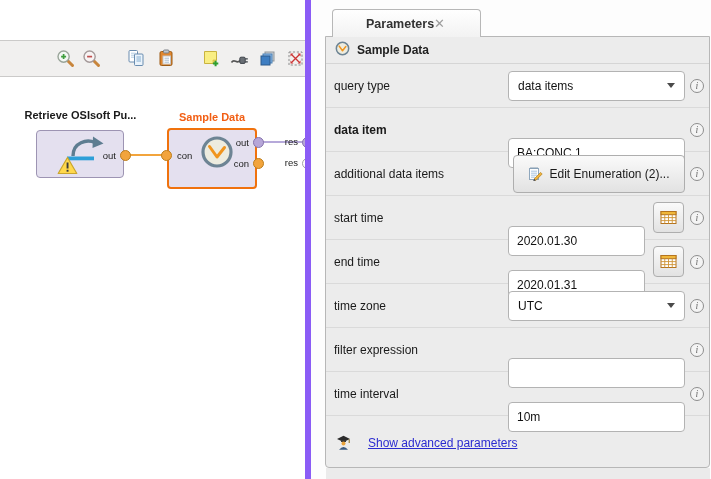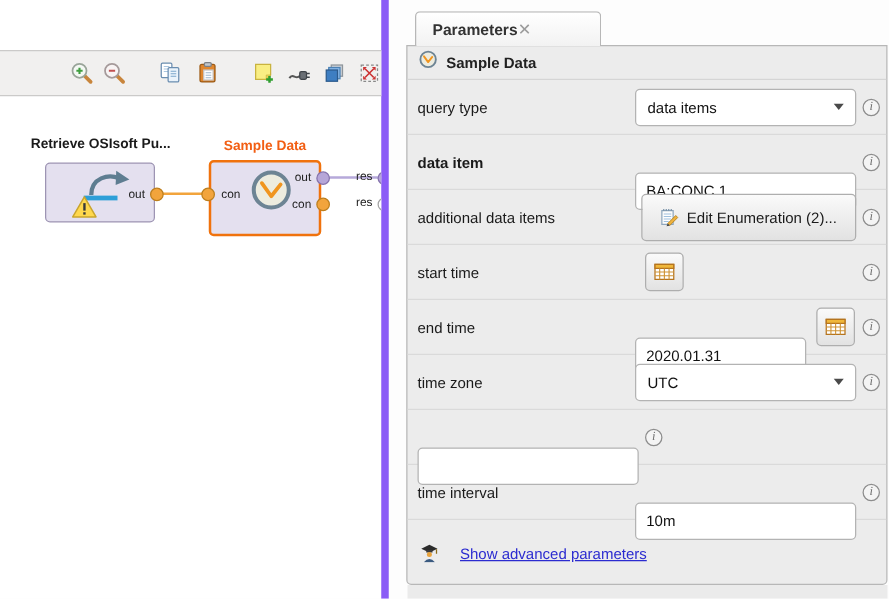--- a/index.html
+++ b/index.html
@@ -30,21 +30,21 @@
   .port { position:absolute; width:11px; height:11px; border-radius:50%; }
   .port.orange { background:#f2a43c; border:1px solid #bd7e1c; }
   .port.purple { background:#b6a6d8; border:1px solid #8674ad; }
   .port.hollow { background:#fff; border:1px solid #a3a3a3; }
 
   .portlabel { position:absolute; font-size:9.5px; color:#222; white-space:nowrap; }
 
   
   .panel-tab { position:absolute; left:332px; top:9px; width:149px; height:28px; z-index:3;
                background:linear-gradient(#ffffff,#f2f2f2); border:1px solid #b7b7b7; border-bottom:none;
-               border-radius:4px 4px 0 0; display:flex; align-items:center; justify-content:flex-start;
+               border-radius:4px 4px 0 0; display:flex; align-items:center; justify-content:center;
                padding:0 15px 0 13px; }
   .panel-tab .title { font-weight:bold; font-size:12.5px; color:#333; }
   .tab-close { color:#9c9c9c; font-size:13px; line-height:13px; cursor:pointer; }
 
   .panel-body { position:absolute; left:325px; top:36px; width:385px; height:432px; z-index:2;
                 background:#ececec; border:1px solid #b7b7b7; border-radius:0 0 4px 4px; }
   .below-panel { position:absolute; left:326px; top:468px; width:384px; height:11px; background:#ebebeb; }
 
   .panel-header { height:27px; display:flex; align-items:center; padding-left:9px;
                   border-bottom:1px solid #d5d5d5; }
@@ -246,20 +246,21 @@
         </span>
         <span>Edit Enumeration (2)...</span>
       </button>
     </div>
     <span class="info">i</span>
   </div>
 
   <div class="prow">
     <span class="plabel">start time</span>
     <div class="ctrl-zone">
+      <input class="tinput short" type="text" value="2020.01.30" style="">
       <button class="calbtn">
         <svg width="17" height="15" viewBox="0 0 17 15">
             <rect x="1" y="1.5" width="15" height="12" fill="#fff" stroke="#b5741e"></rect>
             <rect x="1" y="1.5" width="15" height="3.2" fill="#f0b73a" stroke="#b5741e"></rect>
             <path d="M1 7.6h15 M1 10.6h15 M4.75 4.7v8.8 M8.5 4.7v8.8 M12.25 4.7v8.8" stroke="#cf9436" stroke-width="0.9"></path>
           </svg>
       </button>
     </div>
     <span class="info">i</span>
   </div>
@@ -284,20 +285,21 @@
     <div class="ctrl-zone">
       <div class="combo">
         <span class="ctext">UTC</span>
         <span class="combo-arrow"></span>
       </div>
     </div>
     <span class="info">i</span>
   </div>
 
   <div class="prow">
+    <span class="plabel">filter expression</span>
     <div class="ctrl-zone">
       <input class="tinput" type="text" value="" style="">
     </div>
     <span class="info">i</span>
   </div>
 
   <div class="prow">
     <span class="plabel">time interval</span>
     <div class="ctrl-zone">
       <input class="tinput" type="text" value="10m" style="">

